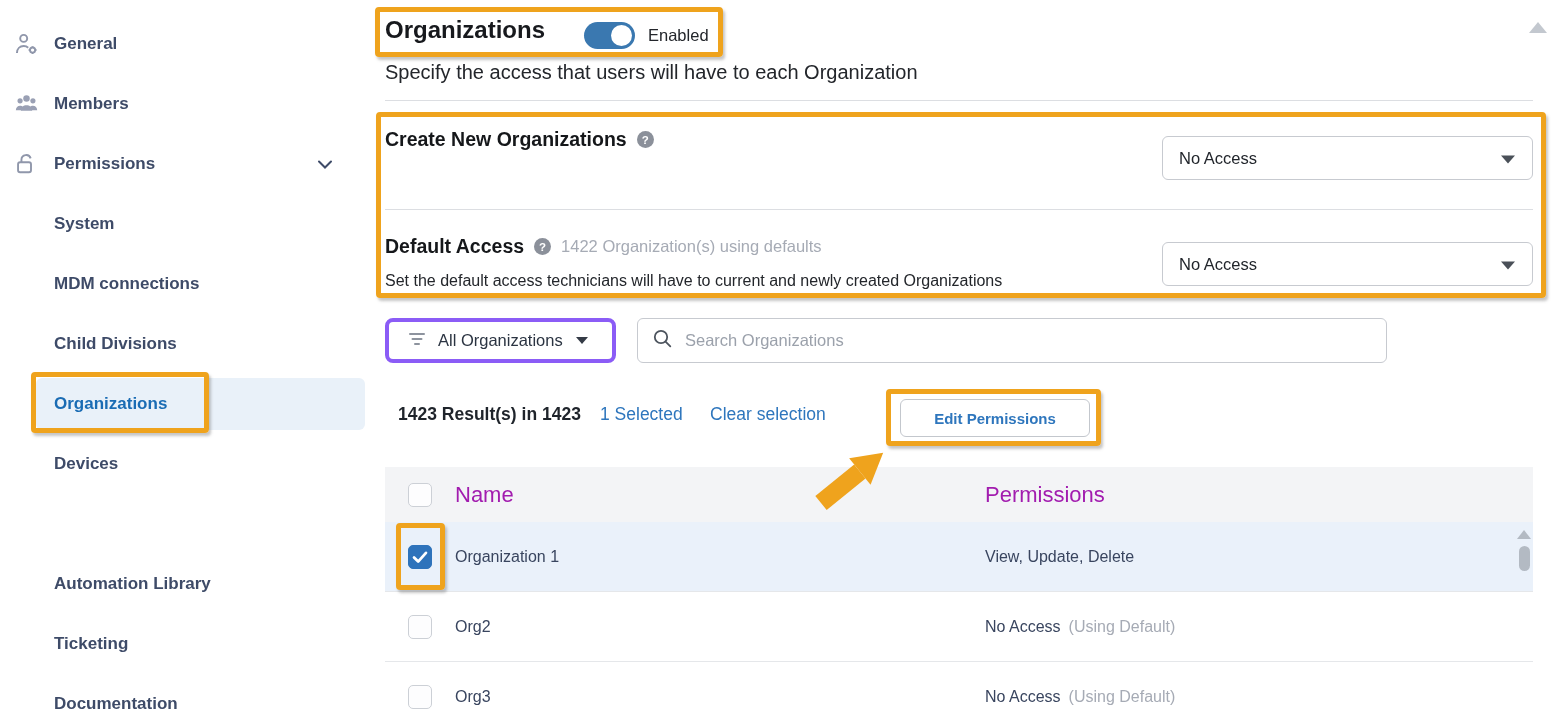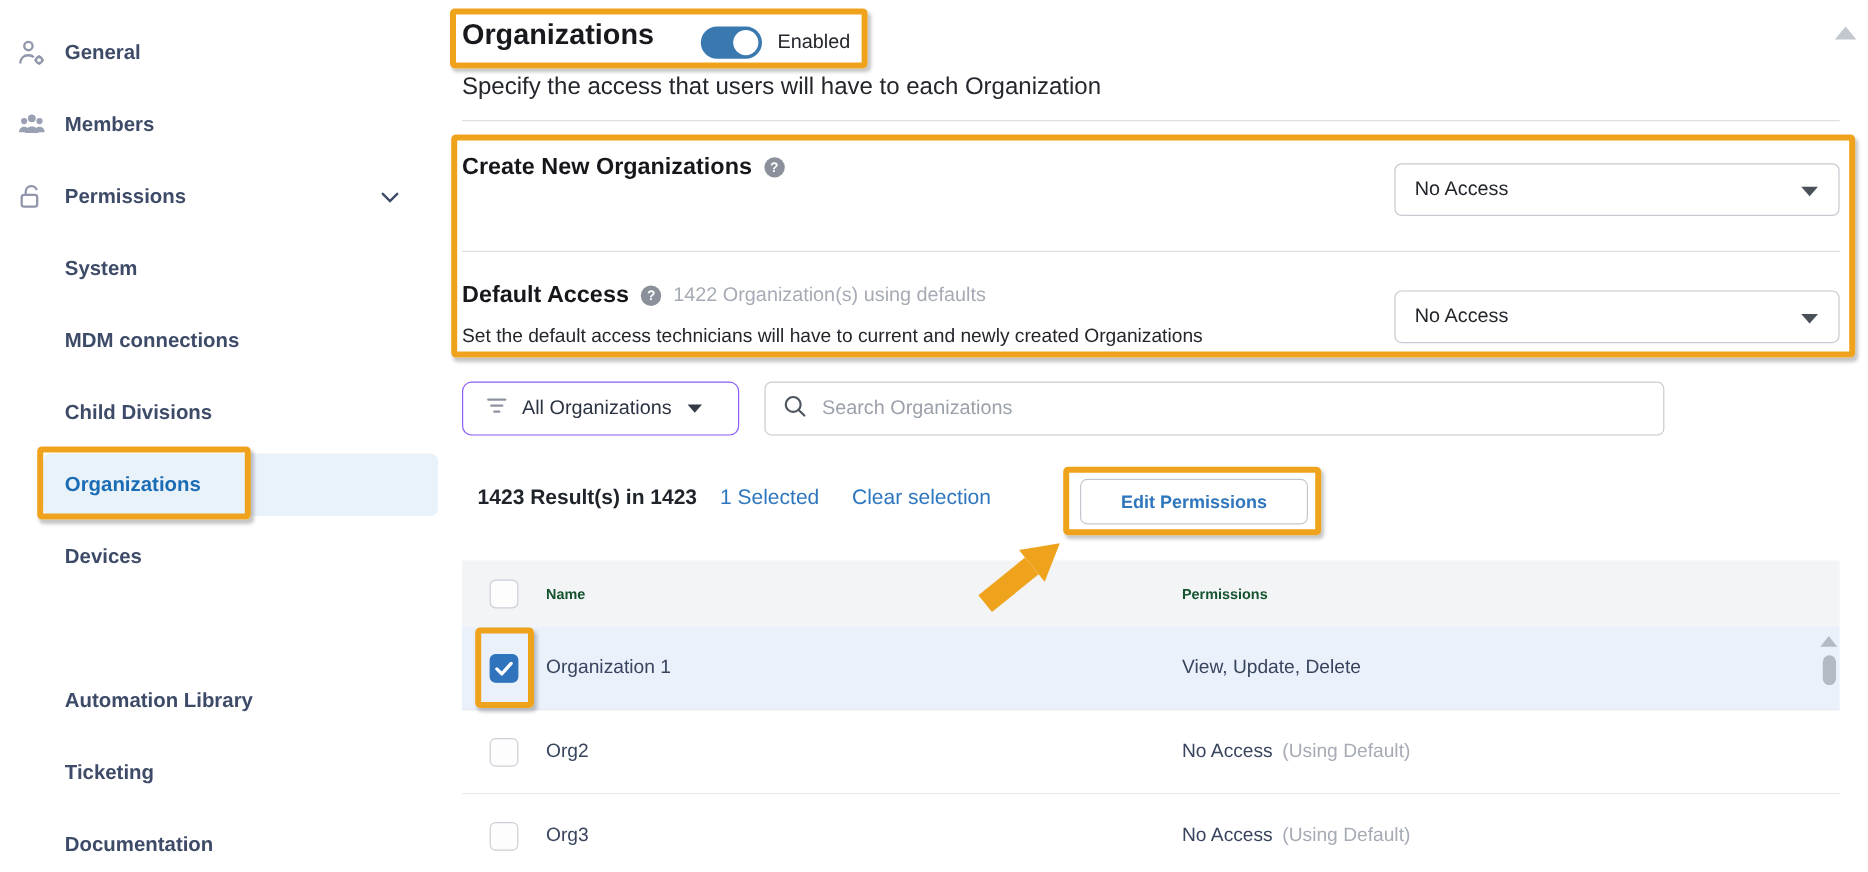--- a/index.html
+++ b/index.html
@@ -40,21 +40,21 @@
   .dropdown { position:absolute; left:1162px; width:371px; height:44px; background:#fff;
               border:1px solid #c7cad0; border-radius:6px; cursor:pointer; }
   .dropdown .dd-value { position:absolute; left:16px; top:50%; transform:translateY(-50%);
                         font-size:16.5px; color:#22262c; }
   .caret-down { position:absolute; right:17px; top:50%; transform:translateY(-30%);
                 width:0; height:0; border-left:7px solid transparent; border-right:7px solid transparent;
                 border-top:8px solid #4a5058; }
 
   
   .filter-btn { position:absolute; left:385px; top:318px; width:231px; height:45px;
-                border:1px solid #8b5cf6; border-radius:8px; background:#fff;
+                border:4px solid #8b5cf6; border-radius:8px; background:#fff;
                 display:flex; align-items:center; padding:0 14px 0 18px; gap:11px; cursor:pointer; }
   .filter-label { font-size:16.5px; font-weight:500; color:#2b3442; white-space:nowrap; }
   .filter-caret { width:0; height:0; border-left:6px solid transparent; border-right:6px solid transparent;
                   border-top:7px solid #343b46; margin-left:2px; }
   .search-box { position:absolute; left:637px; top:318px; width:750px; height:45px;
                 border:1px solid #c7cad0; border-radius:6px; background:#fff;
                 display:flex; align-items:center; padding:0 14px; gap:12px; }
   .search-box input { border:none; outline:none; flex:1; font-size:16.5px;
                       font-family:inherit; color:#22262c; background:transparent; }
   .search-box input::placeholder { color:#9ba1ab; }
@@ -62,21 +62,21 @@
   
   .res-count { position:absolute; left:398px; top:404px; font-size:17.5px; font-weight:600; color:#1f242b; }
   .res-link { position:absolute; top:404px; font-size:17.5px; font-weight:500; color:#2e76bd; cursor:pointer; }
   .edit-btn { position:absolute; left:900px; top:399px; width:190px; height:38px; background:#fff;
               border:1px solid #c3c7cd; border-radius:6px; color:#2e76bd; font-size:15px;
               font-weight:600; font-family:inherit; cursor:pointer; }
 
   
   .tbl { position:absolute; left:385px; top:467px; width:1148px; }
   .tbl-header { position:relative; height:55px; background:#f3f4f6; }
-  .th { position:absolute; top:50%; transform:translateY(-50%); font-size:12px; font-weight:700; color:#14532d; }
+  .th { position:absolute; top:50%; transform:translateY(-50%); font-size:22px; font-weight:400; color:#a21caf; }
   .th-name { left:70px; } .th-perm { left:600px; }
   .tbl-row { position:relative; height:70px; background:#fff; border-bottom:1px solid #e5e7ea; cursor:pointer; }
   .tbl-row.selected { background:#eaf1fa; }
   .cell-name { position:absolute; left:70px; top:50%; transform:translateY(-50%); font-size:16px; color:#39455f; }
   .cell-perm { position:absolute; left:600px; top:50%; transform:translateY(-50%);
                font-size:16px; color:#39455f; white-space:nowrap; }
   .cell-note { color:#a6abb5; margin-left:8px; }
   .checkbox { position:absolute; left:23px; top:50%; transform:translateY(-50%);
               width:24px; height:24px; border-radius:5px; border:1px solid #ccd0d6;
               background:#fdfdfe; cursor:pointer; }

